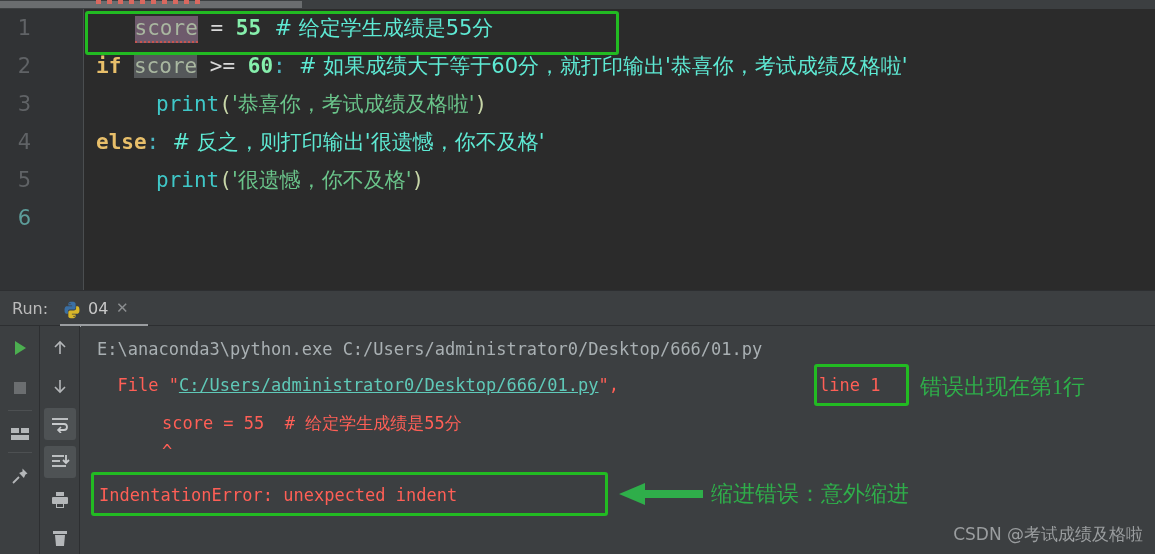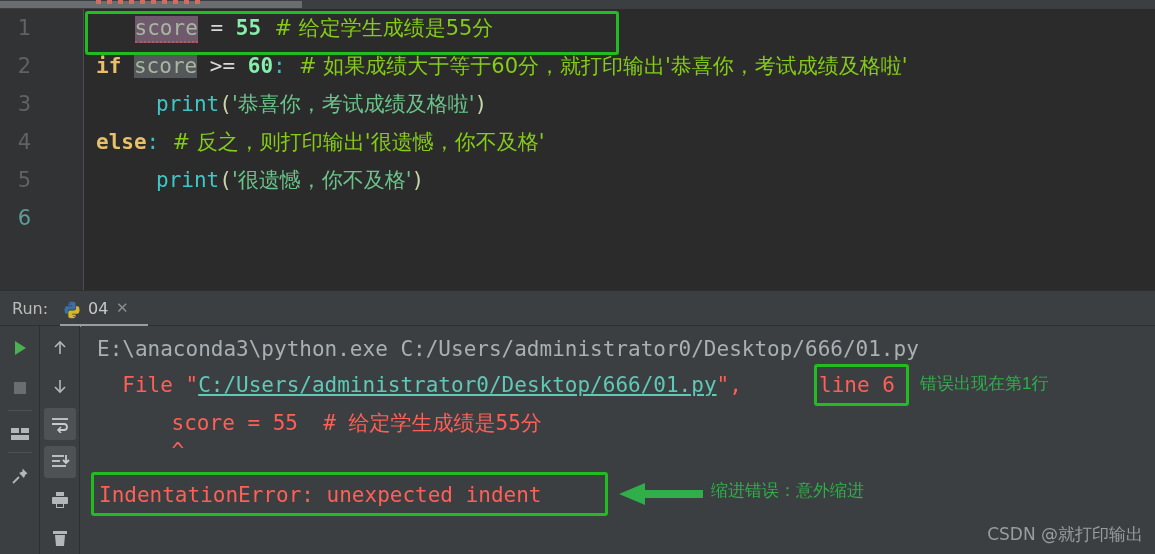--- a/index.html
+++ b/index.html
@@ -61,21 +61,21 @@
     position: absolute; left: 0;
     height: 38px; line-height: 38px;
     white-space: pre;
     font-size: 21px;
     font-family: "DejaVu Sans Mono", "Liberation Mono", monospace;
   }
   .kw2  { color: #e8bf6a; font-weight: bold; }
   .ident{ color: #a9b7a0; }
   .op   { color: #d8d8d8; }
   .num  { color: #86efac; font-weight: bold; }
-  .cmt  { color: #84cc16; text-align: center; }
+  .cmt  { color: #5eead4; text-align: center; }
   .fn   { color: #3fc7c7; }
   .str  { color: #6ac48a; }
   .paren{ color: #c7d6a8; }
   .punct{ color: #4bb5c1; }
 
   .hl-sel   { background: #6e5a6c; }
   .hl-occ   { background: #55585a; }
   .squiggle {
     border-bottom: 2px dotted #c75450;
     padding-bottom: 1px;
@@ -144,35 +144,35 @@
   
   .console {
     position: absolute; left: 81px; top: 326px;
     width: 1074px; height: 228px;
     background: #3c3f41;
     overflow: hidden;
   }
   .oline {
     position: absolute; left: 0;
     white-space: pre;
-    font-size: 21px;
+    font-size: 17px;
     font-family: "DejaVu Sans Mono", "Liberation Mono", monospace;
     line-height: 26px;
   }
   .o-grey { color: #a9b0b3; }
   .o-red  { color: #ff5f56; }
   .o-link {
     color: #5fc9b8; text-decoration: underline;
   }
 
   .ann-green {
     position: absolute;
     color: #2fae4a;
-    font-size: 17px;
-    font-family: Liberation Sans, sans-serif;
+    font-size: 22px;
+    font-family: Liberation Serif, serif;
     white-space: pre;
   }
 
   .watermark {
     position: absolute; right: 12px; bottom: 8px;
     font-size: 17px; color: #9a9d9f;
     font-family: "DejaVu Sans", "Liberation Sans", sans-serif;
     white-space: pre;
   }
   .cn { font-family: "DejaVu Sans", "Liberation Sans", sans-serif; }
@@ -303,33 +303,33 @@
       </svg>
     </div>
   </div>
 
   <div class="console">
 
     <div class="oline o-grey" style="top:10px;left:16px">E:\anaconda3\python.exe C:/Users/administrator0/Desktop/666/01.py</div>
 
     <div class="oline" style="top:46px;left:16px"><span class="o-red">  File "</span><span class="o-link">C:/Users/administrator0/Desktop/666/01.py</span><span class="o-red">", </span></div>
 
-    <div class="oline o-red" style="top:46px;left:738px">line 6</div>
+    <div class="oline o-red" style="top:46px;left:738px">line 1</div>
 
     <div class="oline o-red" style="top:84px;left:40px">    score = 55  # 给定学生成绩是55分</div>
     <div class="oline o-red" style="top:112px;left:40px">    ^</div>
 
     <div class="oline o-red" style="top:156px;left:18px">IndentationError: unexpected indent</div>
 
     <div class="gbox" style="left:733px;top:38px;width:95px;height:42px"></div>
     <div class="ann-green" style="left:839px;top:46px">错误出现在第1行</div>
 
     <div class="gbox" style="left:10px;top:146px;width:517px;height:44px"></div>
 
     <svg style="position:absolute;left:538px;top:155px" width="84" height="26" viewBox="0 0 84 26">
       <path d="M0 13 L26 2 L26 9 L84 9 L84 17 L26 17 L26 24 Z" fill="#2fae4a"></path>
     </svg>
     <div class="ann-green" style="left:630px;top:153px">缩进错误：意外缩进</div>
 
-    <div class="watermark">CSDN @就打印输出</div>
+    <div class="watermark">CSDN @考试成绩及格啦</div>
   </div>
 
 </div>
 
 </body></html>

